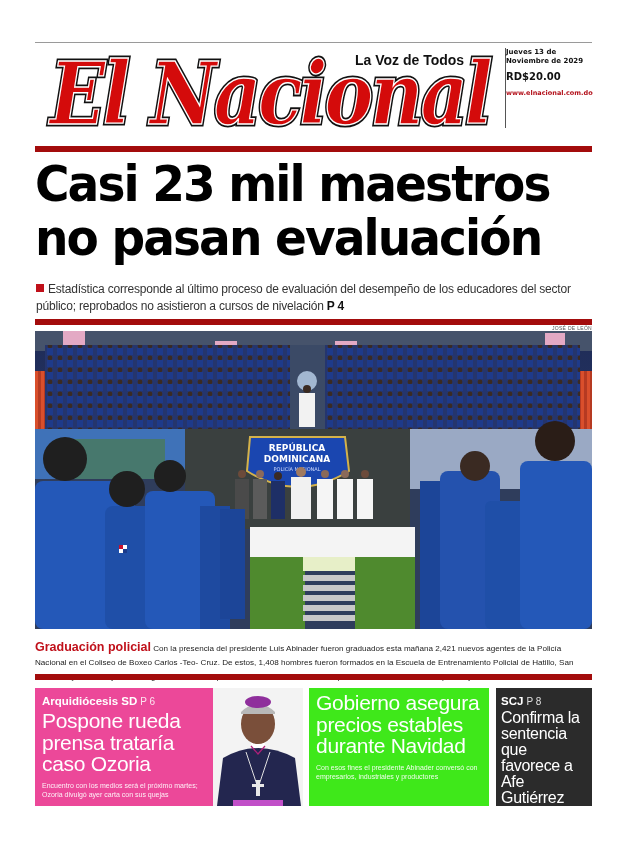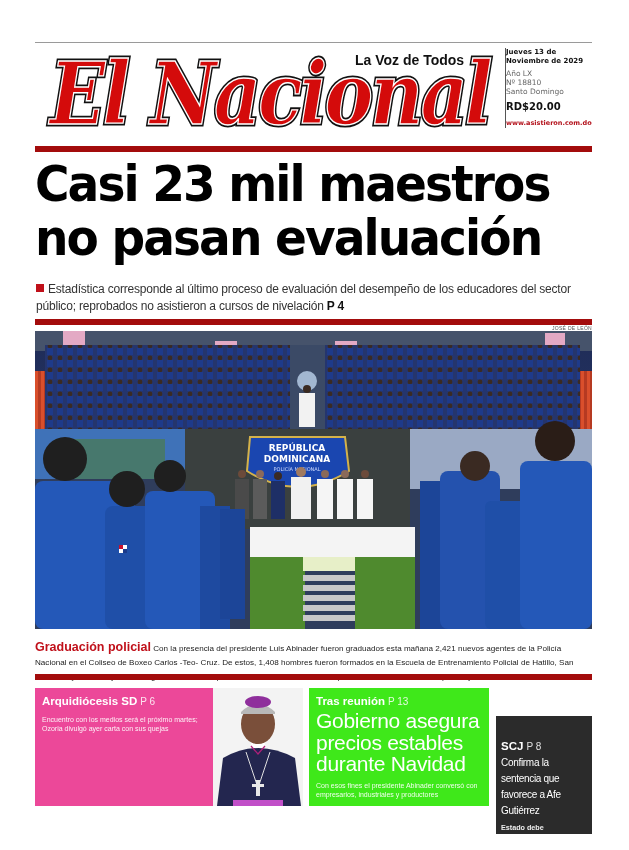--- a/index.html
+++ b/index.html
@@ -39,22 +39,22 @@
 
   
   .teaser { position: absolute; top: 688px; height: 118px; padding: 3px 7px; color: #fff; }
   .teaser .kick { font-weight: bold; font-size: 11.5px; }
   .teaser .kpg { font-weight: normal; font-size: 10px; opacity: 0.85; margin-left: 3px; }
   .teaser .title { font-size: 21px; line-height: 21.5px; margin-top: 1px; letter-spacing: -0.3px; }
   .teaser .desc { font-size: 7px; line-height: 9px; margin-top: 6px; opacity: 0.92; }
 
   .t-orange { left: 35px; width: 178px; background: #ec4899; }
   .t-green { left: 309px; width: 180px; background: #3fe81a; }
-  .t-dark { left: 496px; width: 96px; background: #2b2b2b; padding: 20px 5px; margin-top: 28px; }
-  .t-dark .title { font-size: 10px; line-height: 16px; }
+  .t-dark { left: 496px; width: 96px; background: #2b2b2b; padding: 3px 5px; }
+  .t-dark .title { font-size: 16px; line-height: 16px; }
   .t-dark .desc { font-size: 7.2px; font-weight: bold; line-height: 9.5px; margin-top: 4px; }
 
   .portrait { position: absolute; left: 213px; top: 688px; width: 90px; height: 118px; background: #f4f4f4; overflow: hidden; }
   .portrait svg { width: 100%; height: 100%; }
 </style>
 </head>
 <body>
 
 <div class="top-rule"></div>
 
@@ -62,27 +62,22 @@
   <svg viewBox="0 0 452 92" preserveAspectRatio="none">
     <text x="6" y="80" font-family="DejaVu Serif, serif" font-weight="bold" font-style="italic" font-size="86" letter-spacing="-3" fill="#d40b0b" stroke="#111" stroke-width="5" paint-order="stroke" textLength="440" lengthAdjust="spacingAndGlyphs">El Nacional</text>
     <text x="6" y="80" font-family="DejaVu Serif, serif" font-weight="bold" font-style="italic" font-size="86" letter-spacing="-3" fill="#d40b0b" stroke="#ffffff" stroke-width="1.4" textLength="440" lengthAdjust="spacingAndGlyphs">El Nacional</text>
   </svg>
 </div>
 <div class="tagline">La Voz de Todos</div>
 
 <div class="edition">
   <div class="date">Jueves 13 de</div>
   <div class="date">Noviembre de 2029</div>
-  <div class="meta">
-    <div>Año LX</div>
-    <div>Nº 18810</div>
-    <div>Santo Domingo</div>
-  </div>
   <div class="price">RD$20.00</div>
-  <div class="url">www.asistieron.com.do</div>
+  <div class="url">www.elnacional.com.do</div>
 </div>
 
 <div class="red-bar" style="top:146px"></div>
 
 <div class="headline">
   <div>Casi 23 mil maestros</div>
   <div>no pasan evaluación</div>
 </div>
 
 <div class="subhead">
@@ -199,43 +194,41 @@
   <span>Con la presencia del presidente Luis Abinader fueron graduados esta mañana 2,421 nuevos agentes de la Policía Nacional en el Coliseo de Boxeo Carlos -Teo- Cruz. De estos, 1,408 hombres fueron formados en la Escuela de Entrenamiento Policial de Hatillo, San Cristóbal, y 1,013 mujeres son egresadas del Campus de Formación Policial de Gaspar Hernández. Todos irán a patrullaje en las navidades.</span>
   <span class="pg">P 5</span>
 </div>
 
 <div class="red-bar" style="top:674px"></div>
 
 <div class="teaser t-orange">
   <div>
     <span class="kick">Arquidiócesis SD</span><span class="kpg">P 6</span>
   </div>
+  <div class="title">Pospone rueda prensa trataría caso Ozoria</div>
   <div class="desc">Encuentro con los medios será el próximo martes; Ozoria divulgó ayer carta con sus quejas</div>
 </div>
 
 <div class="portrait">
   <svg viewBox="0 0 90 118" preserveAspectRatio="none">
     <rect width="90" height="118" fill="#f3f3f3"></rect>
     <path d="M4 118 L10 70 Q45 50 82 70 L88 118 Z" fill="#23264f"></path>
     <rect x="38" y="52" width="14" height="8" fill="#ffffff"></rect>
     <path d="M38 58 L45 66 L52 58" fill="none" stroke="#b01f7a" stroke-width="1.2"></path>
     <ellipse cx="45" cy="36" rx="17" ry="20" fill="#7a4f3a"></ellipse>
     <path d="M28 24 Q45 8 62 24 L62 26 L28 26 Z" fill="#b8b8b8"></path>
     <ellipse cx="45" cy="14" rx="13" ry="6" fill="#8f2f9c"></ellipse>
     <path d="M33 64 L45 100 L57 64" fill="none" stroke="#e0e0e0" stroke-width="1"></path>
     <rect x="43" y="92" width="4" height="16" fill="#e8e8e8"></rect>
     <rect x="39" y="96" width="12" height="3" fill="#e8e8e8"></rect>
     <rect x="20" y="112" width="50" height="6" fill="#c14fc8"></rect>
   </svg>
 </div>
 
 <div class="teaser t-green">
-  <div>
-    <span class="kick">Tras reunión</span><span class="kpg">P 13</span>
-  </div>
   <div class="title">Gobierno asegura precios estables durante Navidad</div>
   <div class="desc">Con esos fines el presidente Abinader conversó con empresarios, industriales y productores</div>
 </div>
 
 <div class="teaser t-dark">
   <div>
     <span class="kick">SCJ</span><span class="kpg">P 8</span>
   </div>
   <div class="title">Confirma la sentencia que favorece a Afe Gutiérrez</div>
   <div class="desc">Estado debe indemnizarlo con RD$10 millones; MP apela</div>

